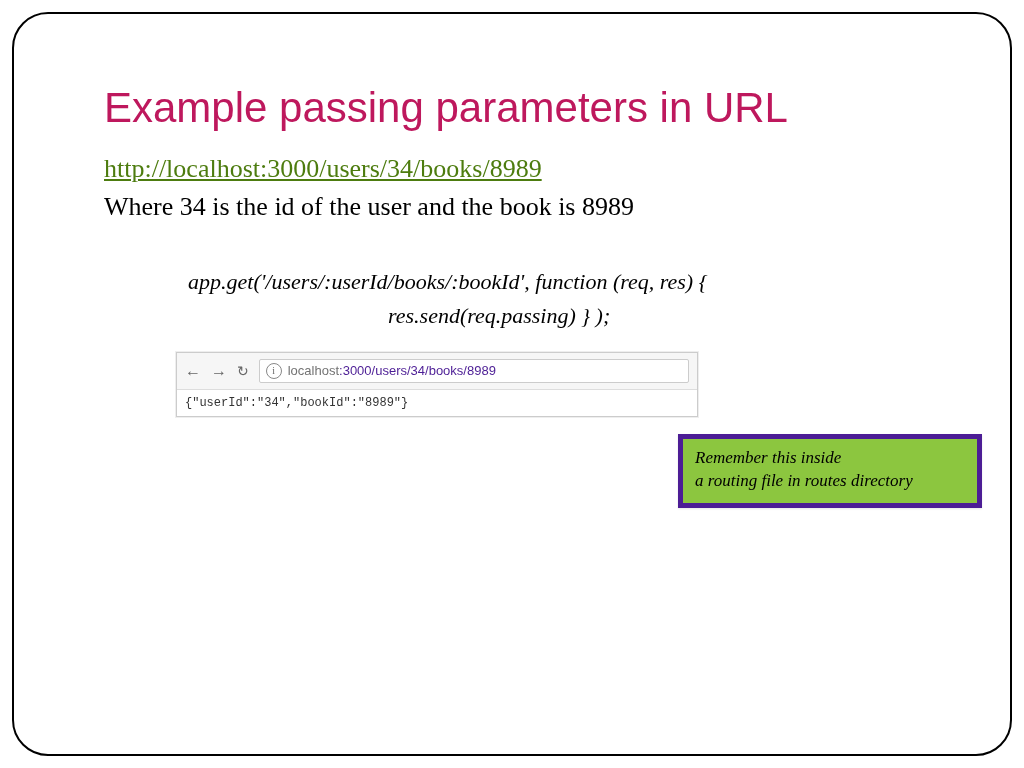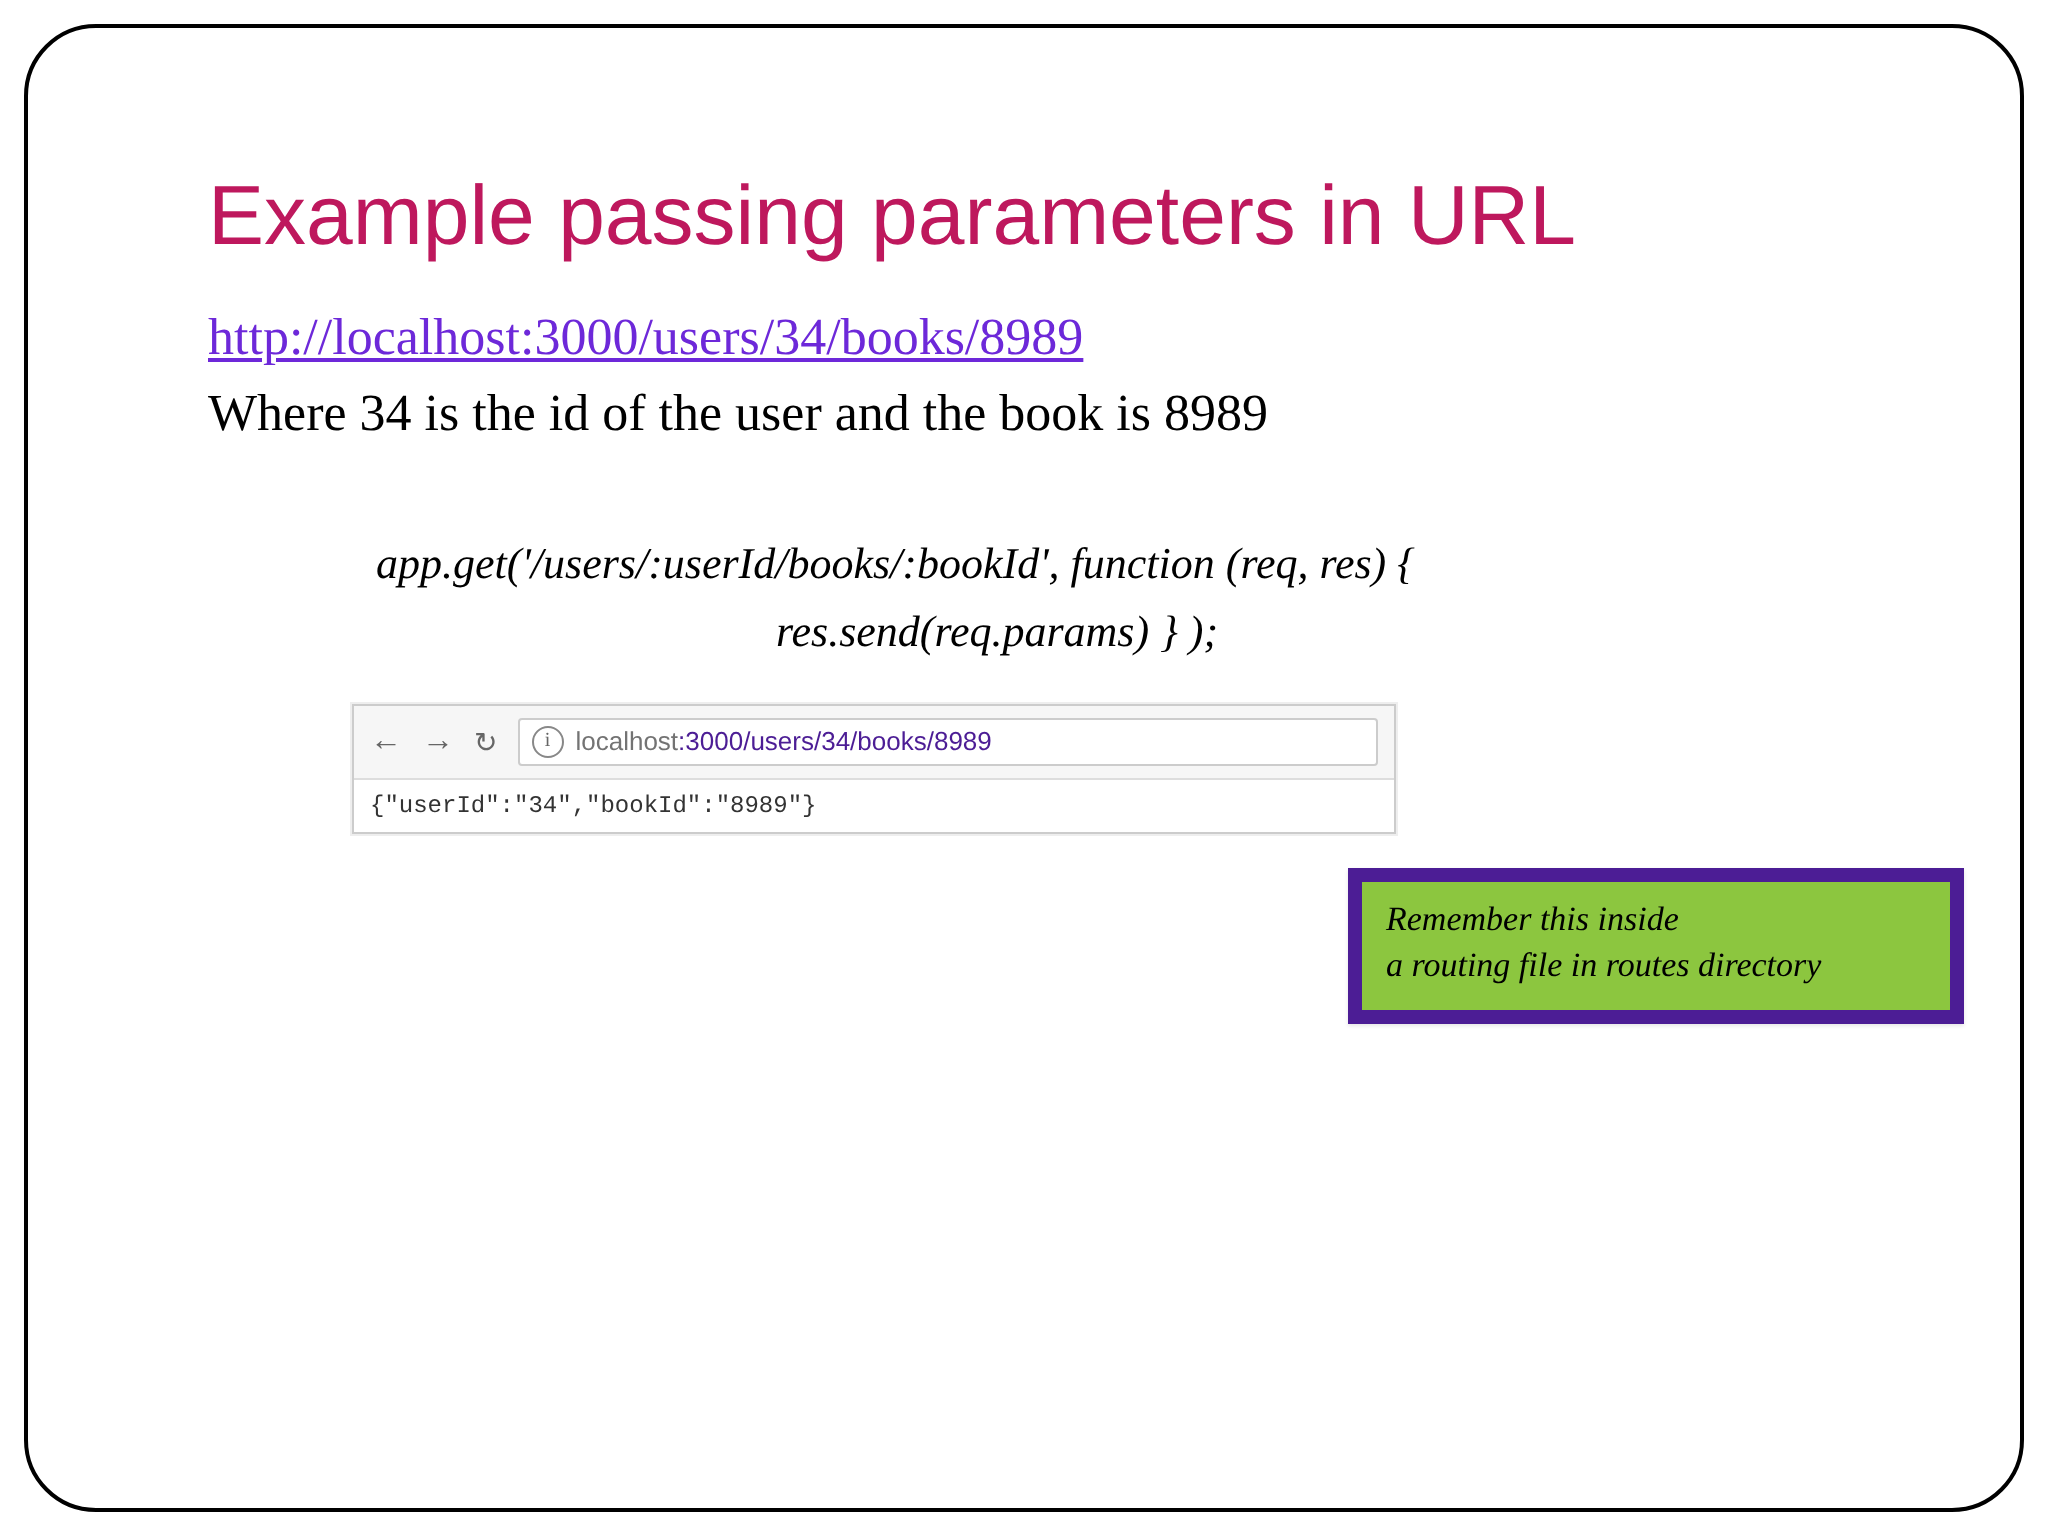--- a/index.html
+++ b/index.html
@@ -26,40 +26,40 @@
     font-size: 42px;
     color: #be185d;
     font-weight: 400;
     margin: 0 0 18px 0;
   }
   .body-text {
     font-size: 26px;
     line-height: 1.45;
   }
   .url-link {
-    color: #6d28d9;
+    color: #4d7c0f;
     text-decoration: underline;
   }
   .code-block {
     margin: 40px 0 0 84px;
     font-style: italic;
     font-size: 22px;
     line-height: 1.55;
   }
   .code-block .line2 {
     text-align: left;
     padding-left: 200px;
   }
   .callout {
     position: absolute;
     top: 420px;
     right: 28px;
     width: 270px;
     background: #8cc63f;
-    border: 7px solid #4c1d95;
+    border: 5px solid #4c1d95;
     padding: 8px 12px 10px 12px;
     font-style: italic;
     font-size: 17px;
     line-height: 1.35;
     box-shadow: 0 1px 2px rgba(0,0,0,0.1);
   }
   .result-label {
     font-size: 26px;
     margin-top: 70px;
   }
@@ -142,21 +142,21 @@
 
   <div class="body-text">
     <div>
       <a class="url-link" href="#">http://localhost:3000/users/34/books/8989</a>
     </div>
     <div>Where 34 is the id of the user  and the book is 8989</div>
   </div>
 
   <div class="code-block">
     <div>app.get('/users/:userId/books/:bookId', function (req, res) {</div>
-    <div class="line2">res.send(req.params) } );</div>
+    <div class="line2">res.send(req.passing) } );</div>
   </div>
 
   <div class="callout">
     <div>Remember this inside</div>
     <div>a routing file in routes directory</div>
   </div>
 
 
   <div class="browser-mock">
     <div class="toolbar">

